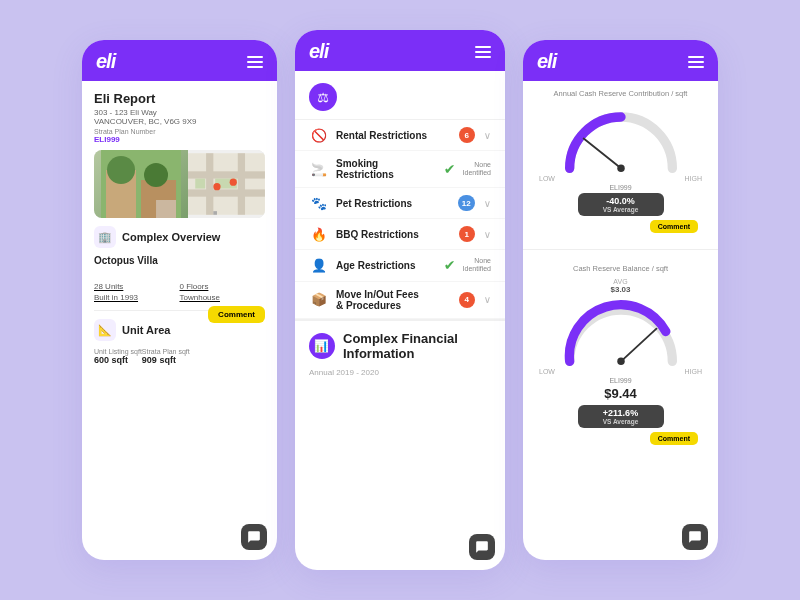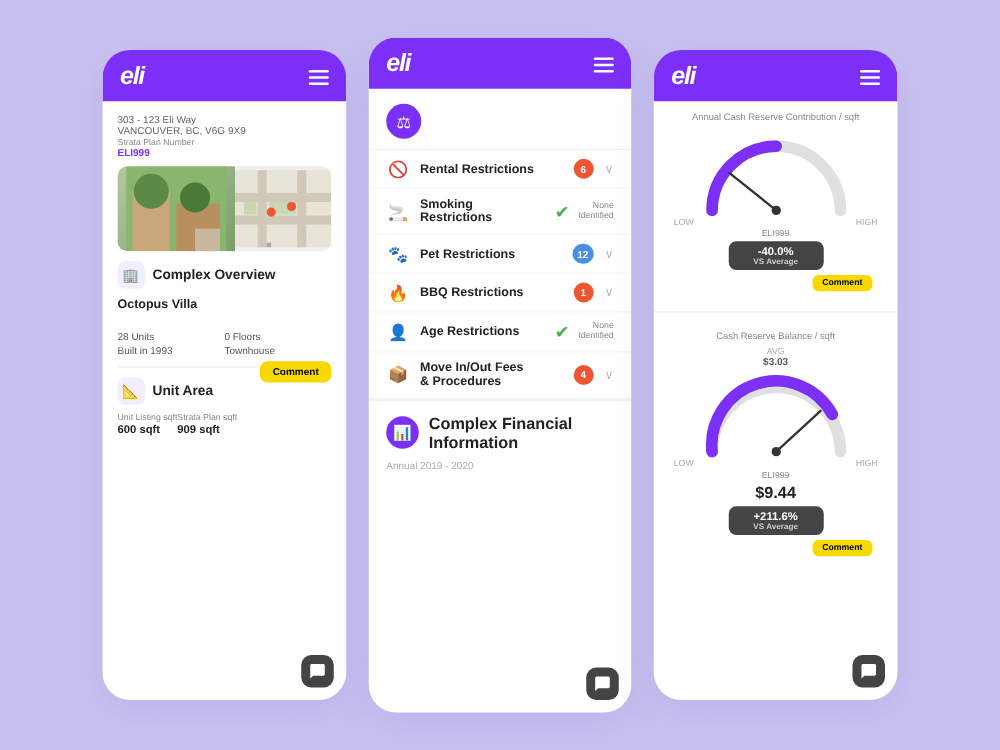--- a/index.html
+++ b/index.html
@@ -101,21 +101,21 @@
       width: 22px; height: 22px;
       background: #f3eeff;
       border-radius: 6px;
       display: flex; align-items: center; justify-content: center;
       font-size: 11px;
     }
     .section-title { font-size: 11px; font-weight: 700; color: #222; }
 
     .prop-info { margin-bottom: 6px; }
     .prop-name { font-size: 10px; font-weight: 600; color: #222; margin-bottom: 16px; }
-    .prop-grid { display: grid; grid-template-columns: 1fr 1fr; gap: 2px 0; }
+    .prop-grid { display: grid; grid-template-columns: 1fr 1fr; gap: 2px 0; text-decoration: underline; }
     .prop-item { font-size: 8px; color: #555; }
 
     .comment-btn {
       background: #f5d900;
       border: none;
       border-radius: 6px;
       padding: 4px 10px;
       font-size: 8px;
       font-weight: 700;
       cursor: pointer;
@@ -207,21 +207,21 @@
     }
 
     .gauge-box {
       background: #444;
       color: #fff;
       border-radius: 6px;
       padding: 3px 12px;
       font-size: 8px;
       font-weight: 700;
       text-align: center;
-      width: 76px;
+      width: 86px;
       margin: 0 auto;
     }
     .gauge-box .pct { font-size: 9px; }
     .gauge-box .vs { font-size: 6.5px; color: #ccc; }
 
     .comment-btn-sm {
       background: #f5d900;
       border: none;
       border-radius: 5px;
       padding: 3px 8px;
@@ -240,20 +240,21 @@
 <div class="phone-card card1">
   <div class="header-bar">
     <span class="logo">eli</span>
     <div class="hamburger">
       <span></span>
         <span></span>
         <span></span>
     </div>
   </div>
   <div class="card1-body">
+    <div class="report-title">Eli Report</div>
     <div class="report-sub">303 - 123 Eli Way<br>VANCOUVER, BC, V6G 9X9</div>
     <div class="strata-row">
       <div>
         <div class="strata-label">Strata Plan Number</div>
         <div class="strata-val">ELI999</div>
       </div>
     </div>
 
     <div class="map-area">
       <div class="map-photo">

